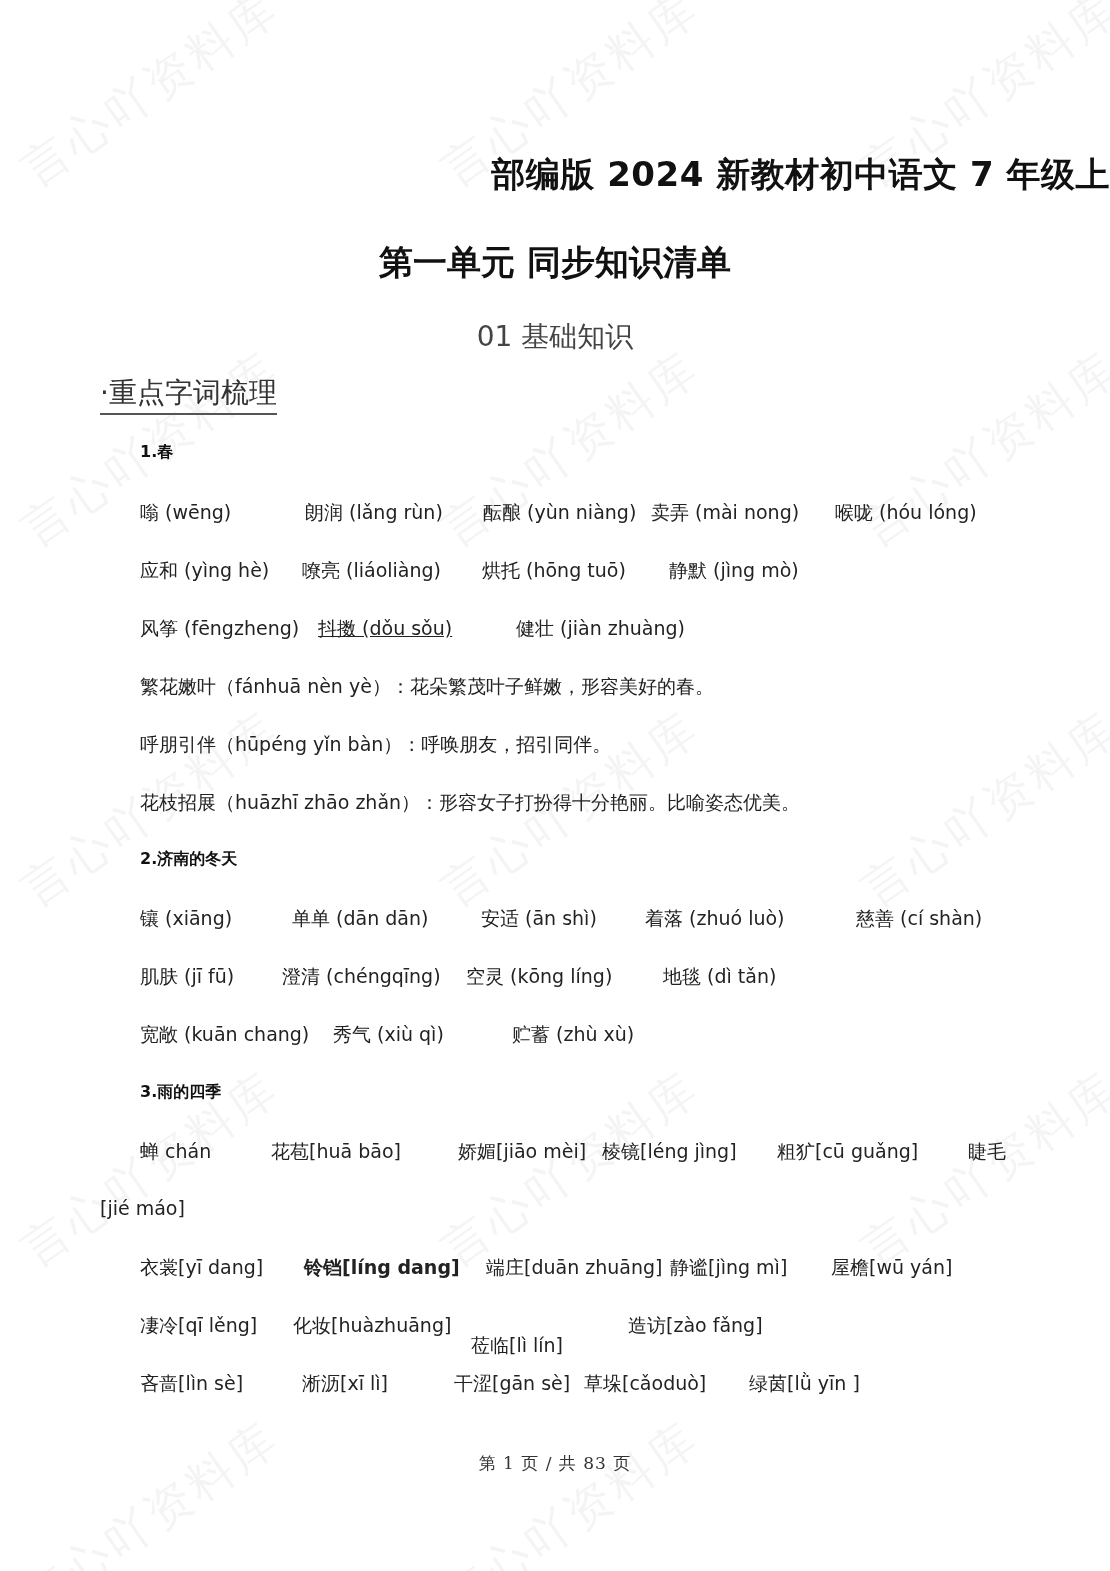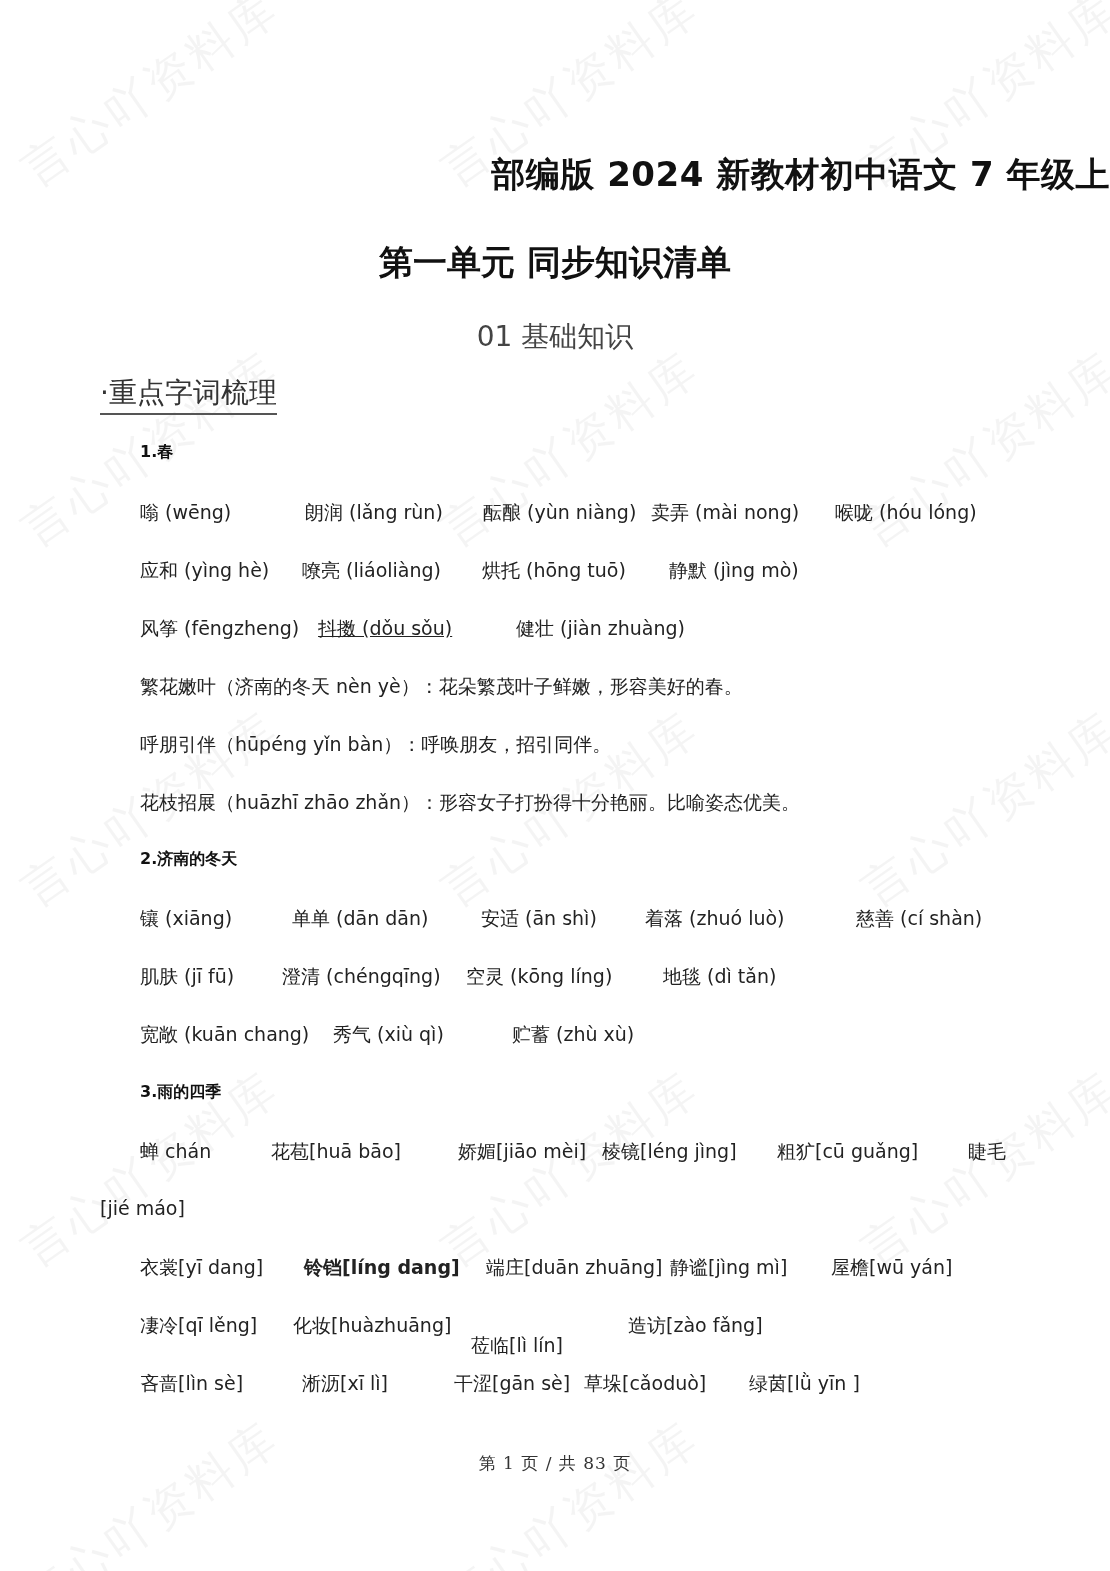--- a/index.html
+++ b/index.html
@@ -80,21 +80,21 @@
     <span style="left:302px;">嘹亮 (liáoliàng)</span>
     <span style="left:482px;">烘托 (hōng tuō)</span>
     <span style="left:669px;">静默 (jìng mò)</span>
   </div>
   <div class="row" style="top:616px;">
     <span style="left:140px;">风筝 (fēngzheng)</span>
     <span style="left:318px;text-decoration:underline;">抖擞 (dǒu sǒu)</span>
     <span style="left:516px;">健壮 (jiàn zhuàng)</span>
   </div>
   <div class="row" style="top:674px;">
-    <span style="left:140px;">繁花嫩叶（济南的冬天 nèn yè）：花朵繁茂叶子鲜嫩，形容美好的春。</span>
+    <span style="left:140px;">繁花嫩叶（fánhuā nèn yè）：花朵繁茂叶子鲜嫩，形容美好的春。</span>
   </div>
   <div class="row" style="top:732px;">
     <span style="left:140px;">呼朋引伴（hūpéng yǐn bàn）：呼唤朋友，招引同伴。</span>
   </div>
   <div class="row" style="top:790px;">
     <span style="left:140px;">花枝招展（huāzhī zhāo zhǎn）：形容女子打扮得十分艳丽。比喻姿态优美。</span>
   </div>
 
   <div class="sub" style="top:849px;">2.济南的冬天</div>
 

